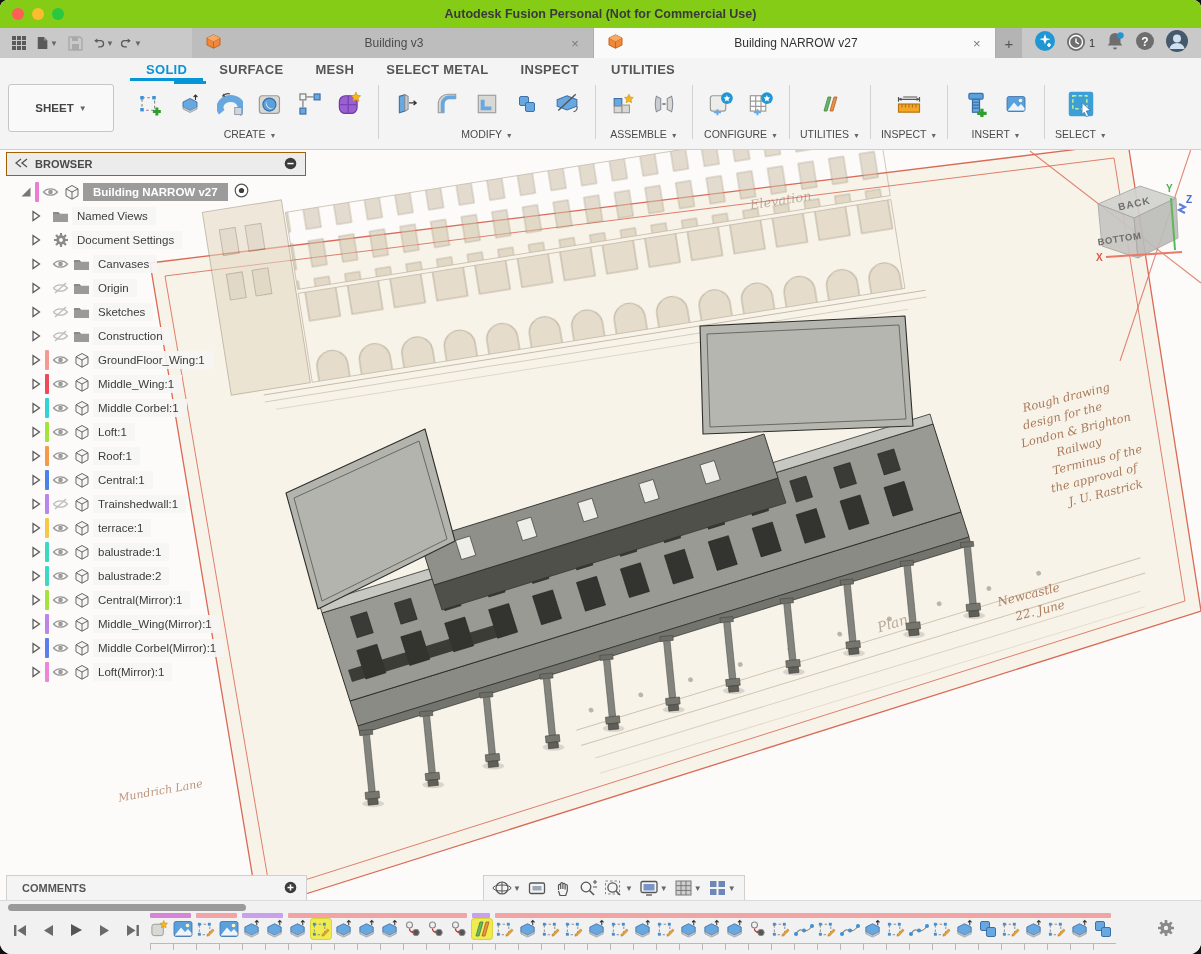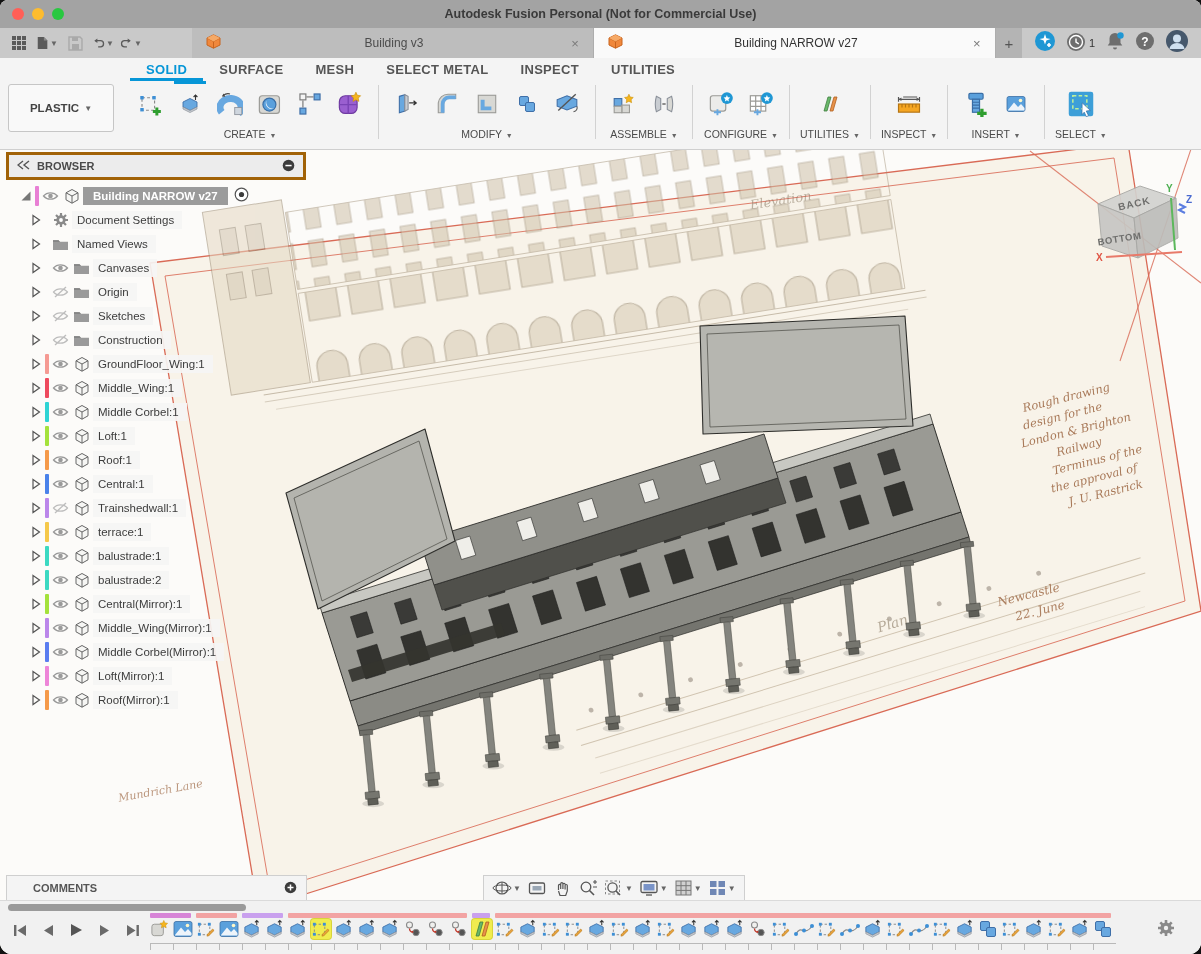--- a/index.html
+++ b/index.html
@@ -1,19 +1,19 @@
 <!DOCTYPE html>
 <html><head>
 <meta charset="utf-8">
 <style>
   html,body{margin:0;padding:0;background:#111;}
   .window{position:relative;width:1201px;height:954px;background:#fbfaf8;overflow:hidden;
     border-radius:8px 8px 12px 12px;font-family:"Liberation Sans",sans-serif;-webkit-font-smoothing:antialiased;}
   
-  .titlebar{position:absolute;top:0;left:0;right:0;height:28px;background:#a3a3a3;border-bottom:1px solid #d6d6d6;}
+  .titlebar{position:absolute;top:0;left:0;right:0;height:28px;background:#84cc16;border-bottom:1px solid #d6d6d6;}
   .tlight{position:absolute;top:8px;width:12px;height:12px;border-radius:50%;}
   .tl-red{left:12px;background:#ff5f57;}  .tl-yellow{left:32px;background:#febc2e;} .tl-green{left:52px;background:#28c840;}
   .title-text{position:absolute;top:0;left:0;right:0;height:28px;line-height:28px;text-align:center;
     font-size:12.5px;font-weight:bold;color:#3a3a3a;}
   
   .appbar{position:absolute;top:28px;left:0;right:0;height:30px;background:#c9c9c9;display:flex;align-items:center;}
   .appicons{display:flex;align-items:center;gap:6px;padding:0 8px;flex:0 0 176px;}
   .aicon{width:22px;height:22px;display:flex;align-items:center;justify-content:center;}
   .caret{font-size:8px;color:#666;margin-left:1px;}
   .doc-tabs{display:flex;height:30px;flex:1 1 auto;min-width:0;}
@@ -38,36 +38,36 @@
   .ricon{width:36px;height:36px;display:flex;align-items:center;justify-content:center;position:relative;}
   .ricon.lead:before{content:"";position:absolute;top:-5px;left:2px;right:2px;height:3px;background:#0696d7;}
   .rlabel{font-size:10.5px;color:#4a4a4a;margin-top:1px;white-space:nowrap;}
   .rlabel .caret{font-size:7px;}
   .rdivider{width:1px;height:54px;background:#d2d2d2;margin:4px 6px 0;}
   
   .viewport{position:absolute;top:150px;left:0;right:0;bottom:0;background:#fcfbf9;}
   svg.scene{position:absolute;top:0;left:0;}
   
   .browser{position:absolute;top:2px;left:6px;width:300px;}
-  .bheader{height:22px;background:#ececec;border:3px solid #a16207;display:flex;align-items:center;
+  .bheader{height:22px;background:#ececec;border:1px solid #a16207;display:flex;align-items:center;
     font-size:11px;font-weight:bold;color:#4a4a4a;padding:0 8px;gap:7px;}
   .bheader .flex{flex:1;}
   .btree{padding-top:4px;}
   .brow{display:flex;align-items:center;height:24px;gap:2px;}
   .brow .tri{width:15px;display:flex;justify-content:center;}
   .brow .cbar{width:4px;height:20px;border-radius:1px;}
   .brow .spacer{width:4px;}
   .brow .eye,.brow .ticon{width:19px;display:flex;justify-content:center;}
   .brow .blabel{font-size:11.5px;color:#3c3c3c;background:rgba(245,245,244,.92);padding:3px 8px 3px 5px;white-space:nowrap;}
   .brow.root .blabel{background:#9b9b9b;color:#fff;font-weight:bold;padding:3px 10px;}
   .indent{width:20px;}
   
   .combar{position:absolute;left:6px;bottom:53px;width:299px;height:24px;background:#f4f4f4;border:1px solid #cfcfcf;
     display:flex;align-items:center;font-size:11px;font-weight:bold;color:#555;}
-  .combar .clabel{margin-left:26px;flex:1;}
+  .combar .clabel{margin-left:15px;flex:1;}
   .navbar{position:absolute;left:483px;bottom:53px;height:24px;background:#f4f4f4;border:1px solid #cfcfcf;
     display:flex;align-items:center;padding:0 6px;gap:2px;}
   .nicon{display:flex;align-items:center;padding:0 2px;}
   
   .timeline{position:absolute;left:0;right:0;bottom:0;height:53px;background:#f1f1f1;border-top:1px solid #dadada;}
   .tl-thumb{position:absolute;left:8px;top:3px;width:238px;height:7px;background:#9a9a9a;border-radius:4px;}
   .tl-playback{position:absolute;left:8px;top:17px;display:flex;gap:4px;}
   .pbtn{width:24px;height:24px;display:flex;align-items:center;justify-content:center;}
   .tl-bars{position:absolute;left:150px;top:12px;height:5px;}
   .tl-bar{position:absolute;top:0;height:5px;border-radius:1px;}
@@ -193,21 +193,21 @@
     <div class="ribbon-tabs" id="ribbon-tabs">
         <span class="rtab active">SOLID</span>
         <span class="rtab">SURFACE</span>
         <span class="rtab">MESH</span>
         <span class="rtab">SELECT METAL</span>
         <span class="rtab">INSPECT</span>
         <span class="rtab">UTILITIES</span>
       </div>
     <div class="ribbon-body">
       <div class="design-box">
-          <span>PLASTIC</span>
+          <span>SHEET</span>
           <span class="caret">▼</span>
         </div>
       <div style="width:14px"></div>
       <div style="display:flex" id="ribbon-groups">
           <div class="rgroup">
             <div class="ricons">
               <span class="ricon">
                 <svg width="24" height="24" viewBox="0 0 21 21">
                   <rect x="3.5" y="5" width="11" height="11" fill="none" stroke="#8a8a8a" stroke-width="1" stroke-dasharray="2.5 2"></rect>
                   <rect x="2" y="3.5" width="3" height="3" fill="#3d8fd6"></rect>
@@ -637,20 +637,36 @@
           </div>
           <div class="brow">
             <span class="indent"></span>
             <span class="tri">
               <svg width="10" height="12" viewBox="0 0 10 12">
                 <path d="M2 1.5 L8.5 6 L2 10.5 Z" fill="none" stroke="#555" stroke-width="1.2"></path>
               </svg>
             </span>
             <span class="spacer"></span>
             <span class="ticon">
+              <svg width="17" height="14" viewBox="0 0 17 14">
+                <path d="M1 3.2 V13 h15 V4.8 H8 L6.5 3.2 Z" fill="#9a9a9a"></path>
+                <path d="M1 3.2 h5.5 L8 4.8 H1 Z" fill="#7f7f7f"></path>
+              </svg>
+            </span>
+            <span class="blabel">Named Views</span>
+          </div>
+          <div class="brow">
+            <span class="indent"></span>
+            <span class="tri">
+              <svg width="10" height="12" viewBox="0 0 10 12">
+                <path d="M2 1.5 L8.5 6 L2 10.5 Z" fill="none" stroke="#555" stroke-width="1.2"></path>
+              </svg>
+            </span>
+            <span class="spacer"></span>
+            <span class="ticon">
               <svg width="16" height="16" viewBox="0 0 16 16">
                 <g stroke="#8a8a8a" stroke-width="2.2">
                   <line x1="8" y1="1" x2="8" y2="15"></line>
                   <line x1="1" y1="8" x2="15" y2="8"></line>
                   <line x1="3" y1="3" x2="13" y2="13"></line>
                   <line x1="13" y1="3" x2="3" y2="13"></line>
                 </g>
                 <circle cx="8" cy="8" r="4.7" fill="#8a8a8a"></circle>
                 <circle cx="8" cy="8" r="1.9" fill="#fff"></circle>
               </svg>
@@ -658,36 +674,20 @@
             <span class="blabel">Document Settings</span>
           </div>
           <div class="brow">
             <span class="indent"></span>
             <span class="tri">
               <svg width="10" height="12" viewBox="0 0 10 12">
                 <path d="M2 1.5 L8.5 6 L2 10.5 Z" fill="none" stroke="#555" stroke-width="1.2"></path>
               </svg>
             </span>
             <span class="spacer"></span>
-            <span class="ticon">
-              <svg width="17" height="14" viewBox="0 0 17 14">
-                <path d="M1 3.2 V13 h15 V4.8 H8 L6.5 3.2 Z" fill="#9a9a9a"></path>
-                <path d="M1 3.2 h5.5 L8 4.8 H1 Z" fill="#7f7f7f"></path>
-              </svg>
-            </span>
-            <span class="blabel">Named Views</span>
-          </div>
-          <div class="brow">
-            <span class="indent"></span>
-            <span class="tri">
-              <svg width="10" height="12" viewBox="0 0 10 12">
-                <path d="M2 1.5 L8.5 6 L2 10.5 Z" fill="none" stroke="#555" stroke-width="1.2"></path>
-              </svg>
-            </span>
-            <span class="spacer"></span>
             <span class="eye">
               <svg width="17" height="14" viewBox="0 0 17 14">
                 <path d="M1.5 7 C5 2.8 12 2.8 15.5 7 C12 11.2 5 11.2 1.5 7 Z" fill="none" stroke="#9a9a9a" stroke-width="1.3"></path>
                 <circle cx="8.5" cy="7" r="2.3" fill="#9a9a9a"></circle>
               </svg>
             </span>
             <span class="ticon">
               <svg width="17" height="14" viewBox="0 0 17 14">
                 <path d="M1 3.2 V13 h15 V4.8 H8 L6.5 3.2 Z" fill="#9a9a9a"></path>
                 <path d="M1 3.2 h5.5 L8 4.8 H1 Z" fill="#7f7f7f"></path>
@@ -1061,42 +1061,20 @@
                 <circle cx="8.5" cy="7" r="2.3" fill="#9a9a9a"></circle>
               </svg>
             </span>
             <span class="ticon">
               <svg width="16" height="17" viewBox="0 0 16 17">
                 <polygon points="8,1.5 14,4.8 14,11.8 8,15.2 2,11.8 2,4.8" fill="#f6f6f4" stroke="#666" stroke-width="1"></polygon>
                 <path d="M2 4.8 L8 8 L14 4.8 M8 8 V15.2" stroke="#666" fill="none" stroke-width="1"></path>
               </svg>
             </span>
             <span class="blabel">Loft(Mirror):1</span>
-          </div>
-          <div class="brow">
-            <span class="indent"></span>
-            <span class="tri">
-              <svg width="10" height="12" viewBox="0 0 10 12">
-                <path d="M2 1.5 L8.5 6 L2 10.5 Z" fill="none" stroke="#555" stroke-width="1.2"></path>
-              </svg>
-            </span>
-            <span class="cbar" style="background:#f59a4a"></span>
-            <span class="eye">
-              <svg width="17" height="14" viewBox="0 0 17 14">
-                <path d="M1.5 7 C5 2.8 12 2.8 15.5 7 C12 11.2 5 11.2 1.5 7 Z" fill="none" stroke="#9a9a9a" stroke-width="1.3"></path>
-                <circle cx="8.5" cy="7" r="2.3" fill="#9a9a9a"></circle>
-              </svg>
-            </span>
-            <span class="ticon">
-              <svg width="16" height="17" viewBox="0 0 16 17">
-                <polygon points="8,1.5 14,4.8 14,11.8 8,15.2 2,11.8 2,4.8" fill="#f6f6f4" stroke="#666" stroke-width="1"></polygon>
-                <path d="M2 4.8 L8 8 L14 4.8 M8 8 V15.2" stroke="#666" fill="none" stroke-width="1"></path>
-              </svg>
-            </span>
-            <span class="blabel">Roof(Mirror):1</span>
           </div>
         </div>
     </div>
 
     <div class="combar">
       <span class="clabel">COMMENTS</span>
       <span style="margin-right:9px"><svg width="13" height="13" viewBox="0 0 13 13">
             <circle cx="6.5" cy="6.5" r="5.8" fill="#3c3c3c"></circle>
             <path d="M6.5 3.5 v6 M3.5 6.5 h6" stroke="#fff" stroke-width="1.5"></path>
           </svg></span>

